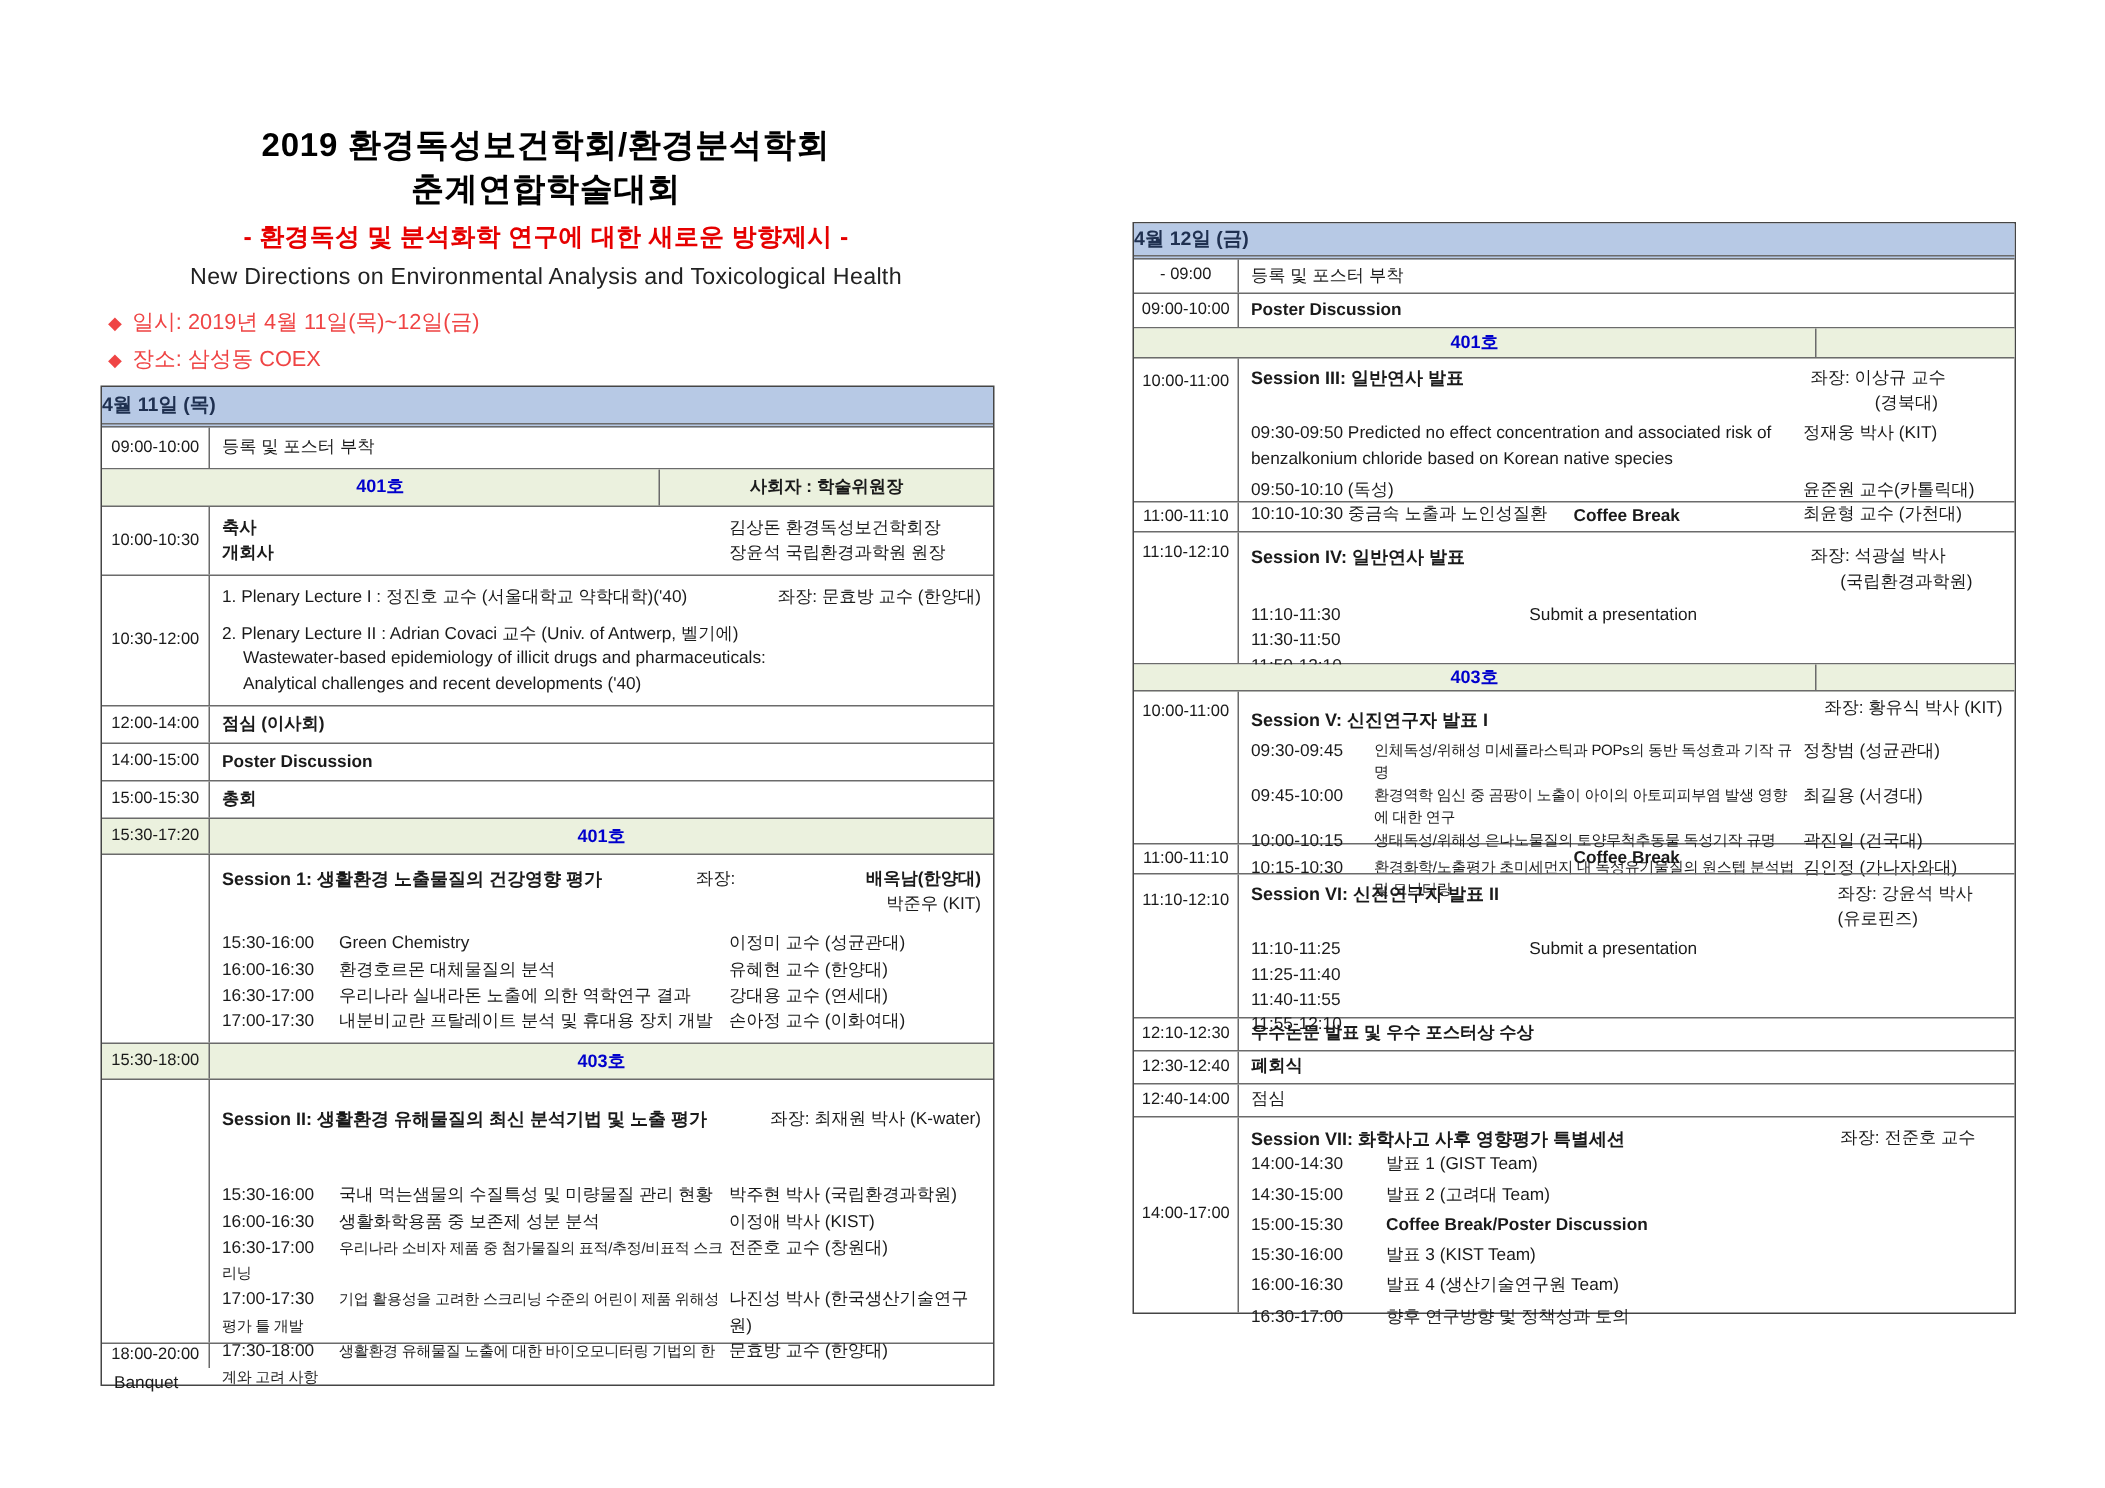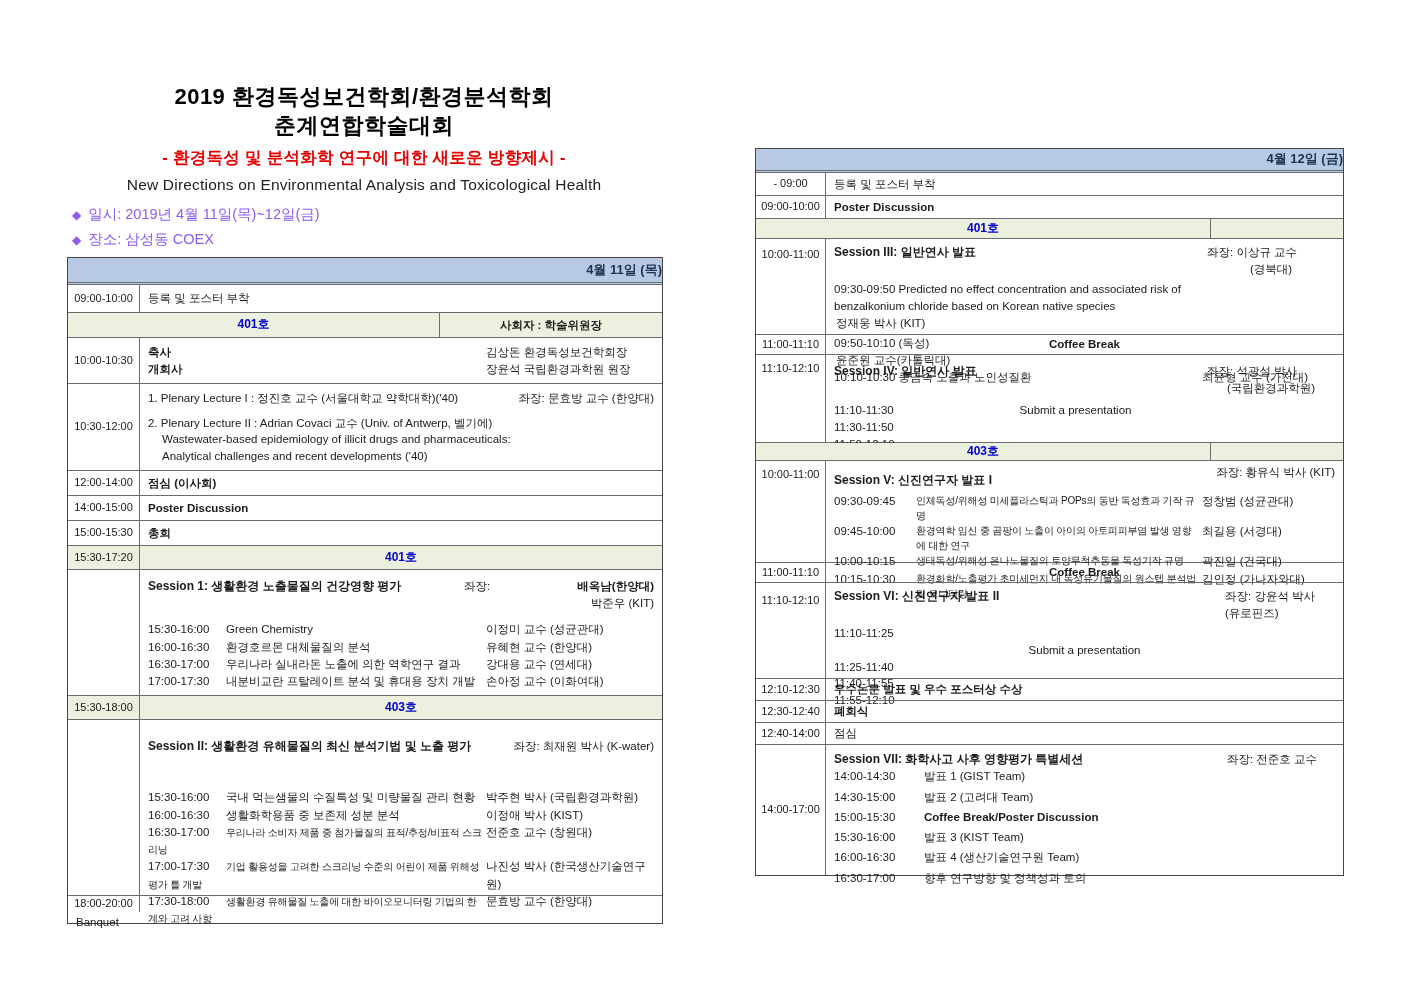--- a/index.html
+++ b/index.html
@@ -7,28 +7,28 @@
     width:1403px;height:992px;background:#ffffff;position:relative;
     font-family:"Liberation Sans","DejaVu Sans",sans-serif;color:#1a1a1a;
     -webkit-font-smoothing:antialiased;
   }
   .page{position:absolute;inset:0;}
   
   .hdr{position:absolute;left:67px;top:82px;width:594px;text-align:center;}
   .title-line{font-size:22px;font-weight:bold;letter-spacing:.5px;line-height:1.32;color:#000;}
   .sub-ko{color:#e60000;font-weight:bold;font-size:16.5px;margin-top:7px;letter-spacing:.3px;}
   .sub-en{font-size:15.5px;margin-top:7px;color:#222;letter-spacing:.2px;}
-  .bullet-line{text-align:left;font-size:14.5px;margin-top:11px;padding-left:5px;color:#8b5cf6;}
+  .bullet-line{text-align:left;font-size:14.5px;margin-top:11px;padding-left:5px;color:#ef4444;}
   .bullet-line .dia{margin-right:7px;font-size:12px;}
   
   .tbl{position:absolute;background:#fff;border:1.5px solid #454545;display:flex;flex-direction:column;
        font-size:11.5px;line-height:1.45;box-sizing:content-box;}
   .row{display:flex;border-bottom:1px solid #6b6b6b;flex:none;box-sizing:border-box;min-width:0;}
   .row.last{border-bottom:none;}
-  .hrow{background:#b7c9e5;align-items:center;justify-content:flex-end;font-weight:bold;
+  .hrow{background:#b7c9e5;align-items:center;justify-content:flex-start;font-weight:bold;
         font-size:13px;color:#1f3050;border-bottom:3px double #6b6b6b;}
   .tcell{flex:none;width:72px;border-right:1px solid #6b6b6b;display:flex;align-items:center;
          justify-content:center;font-size:11px;box-sizing:border-box;text-align:center;}
   .t2 .tcell{width:70px;}
   .ccell{flex:1;padding:2px 8px;box-sizing:border-box;min-width:0;}
   .vc{display:flex;align-items:center;}
   .groom{background:#ebf1de;}
   .room{color:#0000cc;font-weight:bold;font-size:12px;}
   .gl{flex:1;display:flex;align-items:center;justify-content:center;box-sizing:border-box;}
   .gr{flex:none;display:flex;align-items:center;justify-content:center;box-sizing:border-box;}
@@ -38,21 +38,21 @@
   .f1{flex:1;min-width:0;}
   .tc{text-align:center;}
   .cb{flex:1;display:flex;align-items:center;justify-content:center;font-weight:bold;}
   .tw{display:inline-block;width:78px;flex:none;}
   .tw2{display:inline-block;width:82px;flex:none;}
   .spkL{flex:none;width:172px;padding-left:4px;box-sizing:border-box;}
   .spkR{flex:none;width:135px;padding-left:2px;box-sizing:border-box;}
   .small{font-size:10px;letter-spacing:-0.2px;}
   .chairblk{flex:none;display:flex;}
   .names{text-align:right;}
-  .mt4{margin-top:4px;flex-direction:column;} .mt6{margin-top:6px;align-items:flex-end;} .mt8{margin-top:8px;}
+  .mt4{margin-top:4px;} .mt6{margin-top:6px;align-items:flex-end;} .mt8{margin-top:8px;}
   .mt10{margin-top:10px;} .mt34{margin-top:34px;}
   .ind12{margin-left:14px;}
   .sess-title{font-size:12px;}
   .talkline{display:flex;min-width:0;line-height:1.5;}
 </style>
 </head>
 <body>
 
 <div class="page">
 

